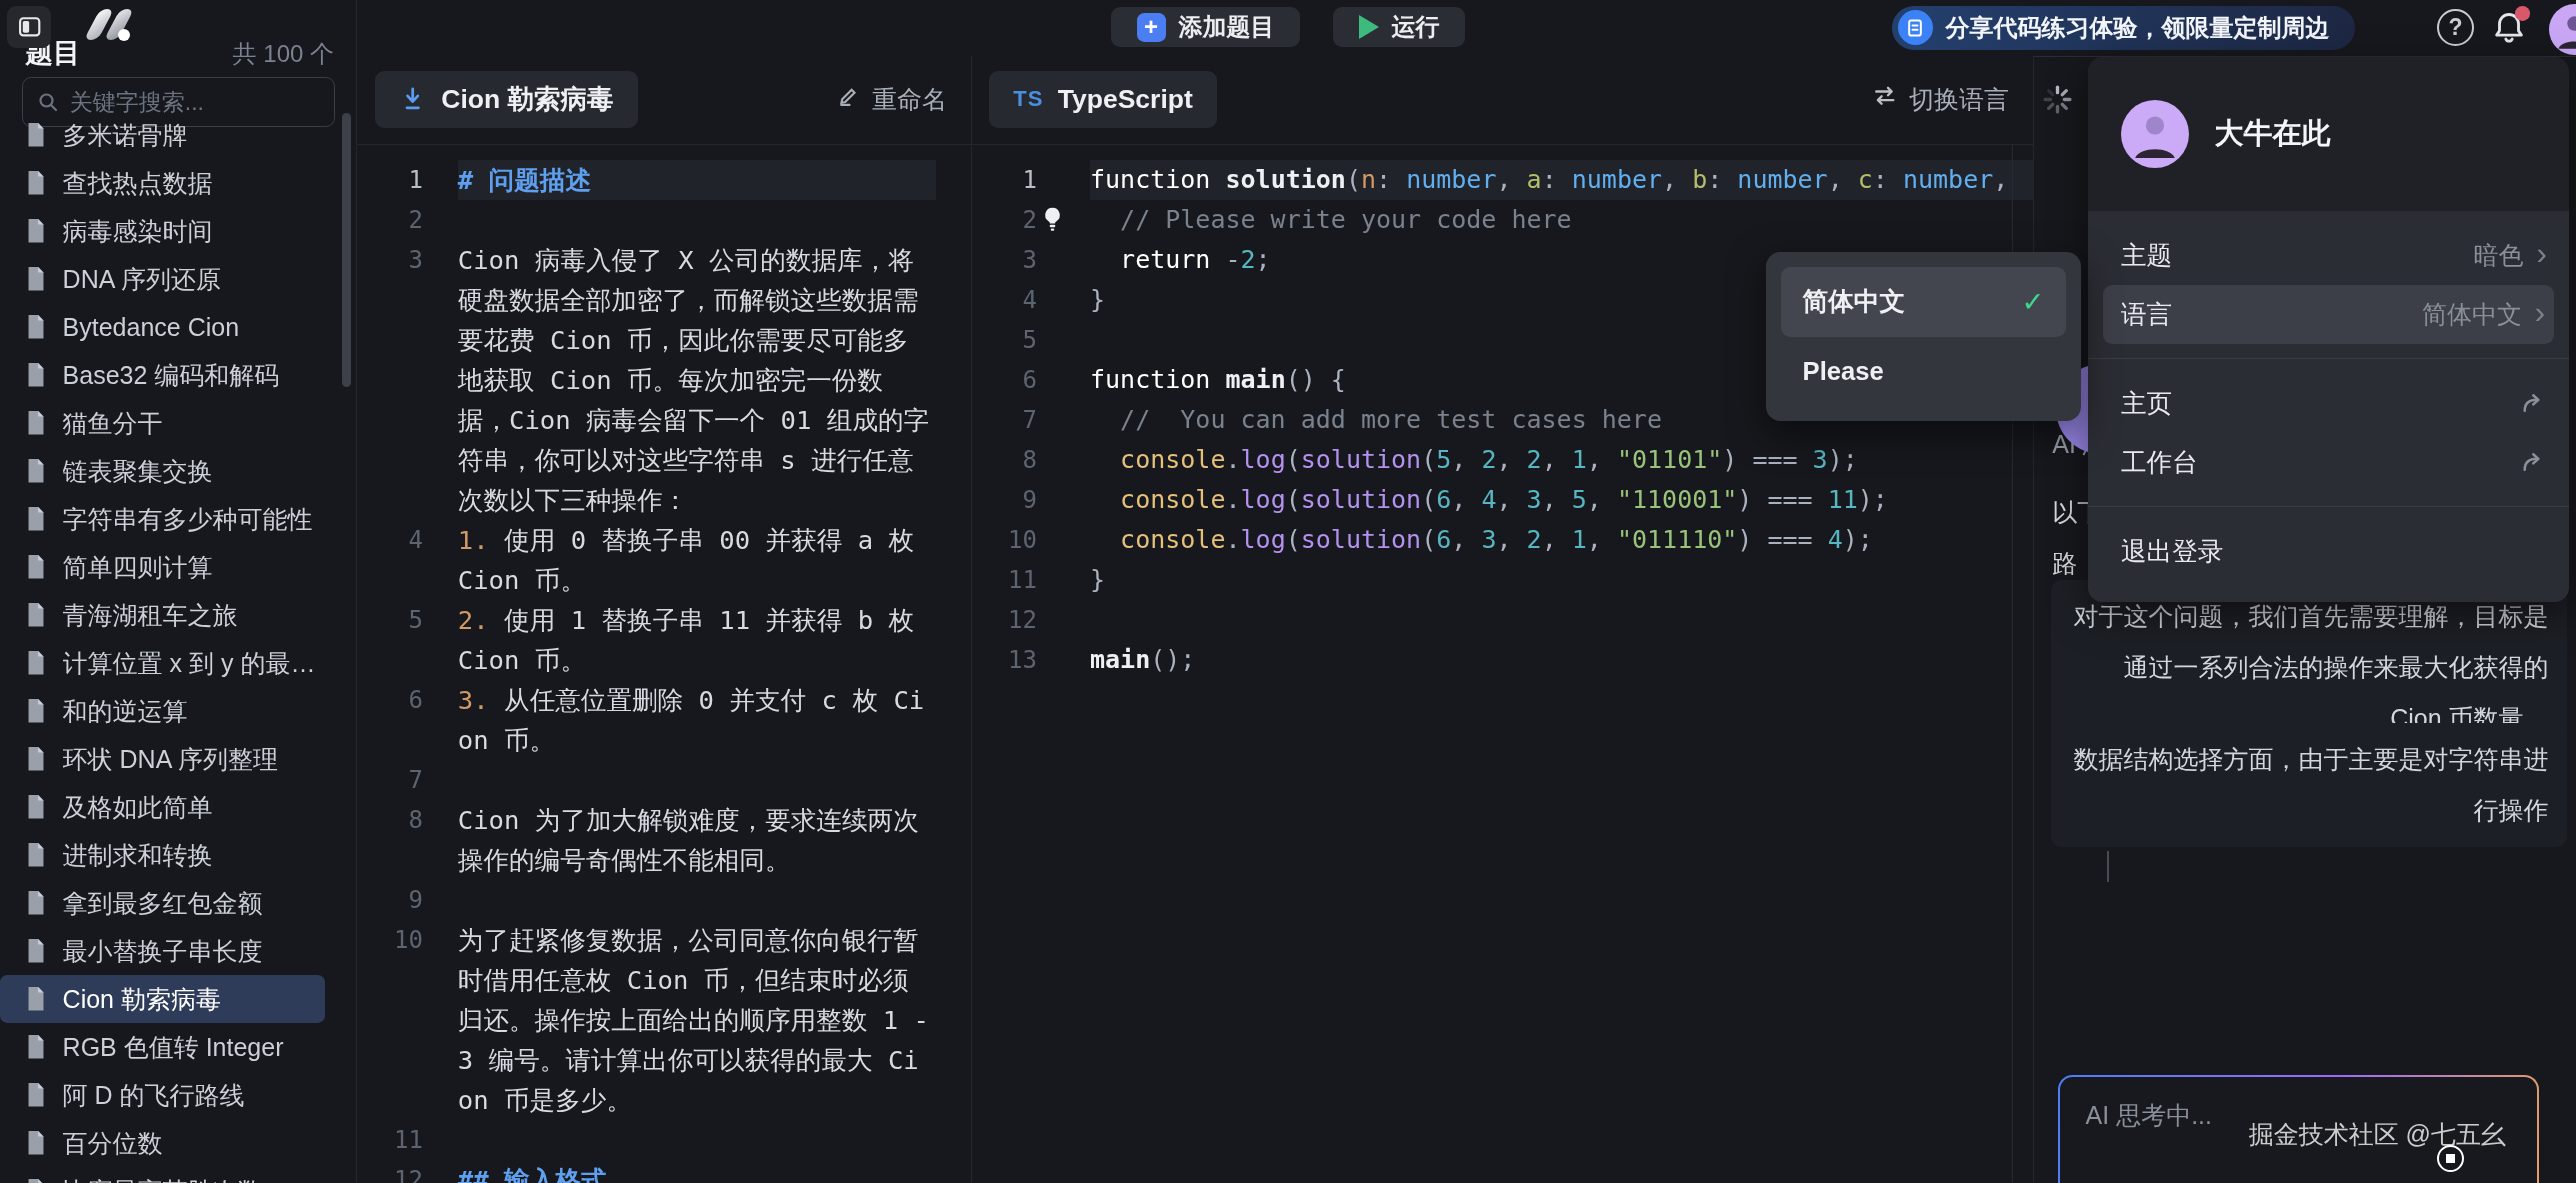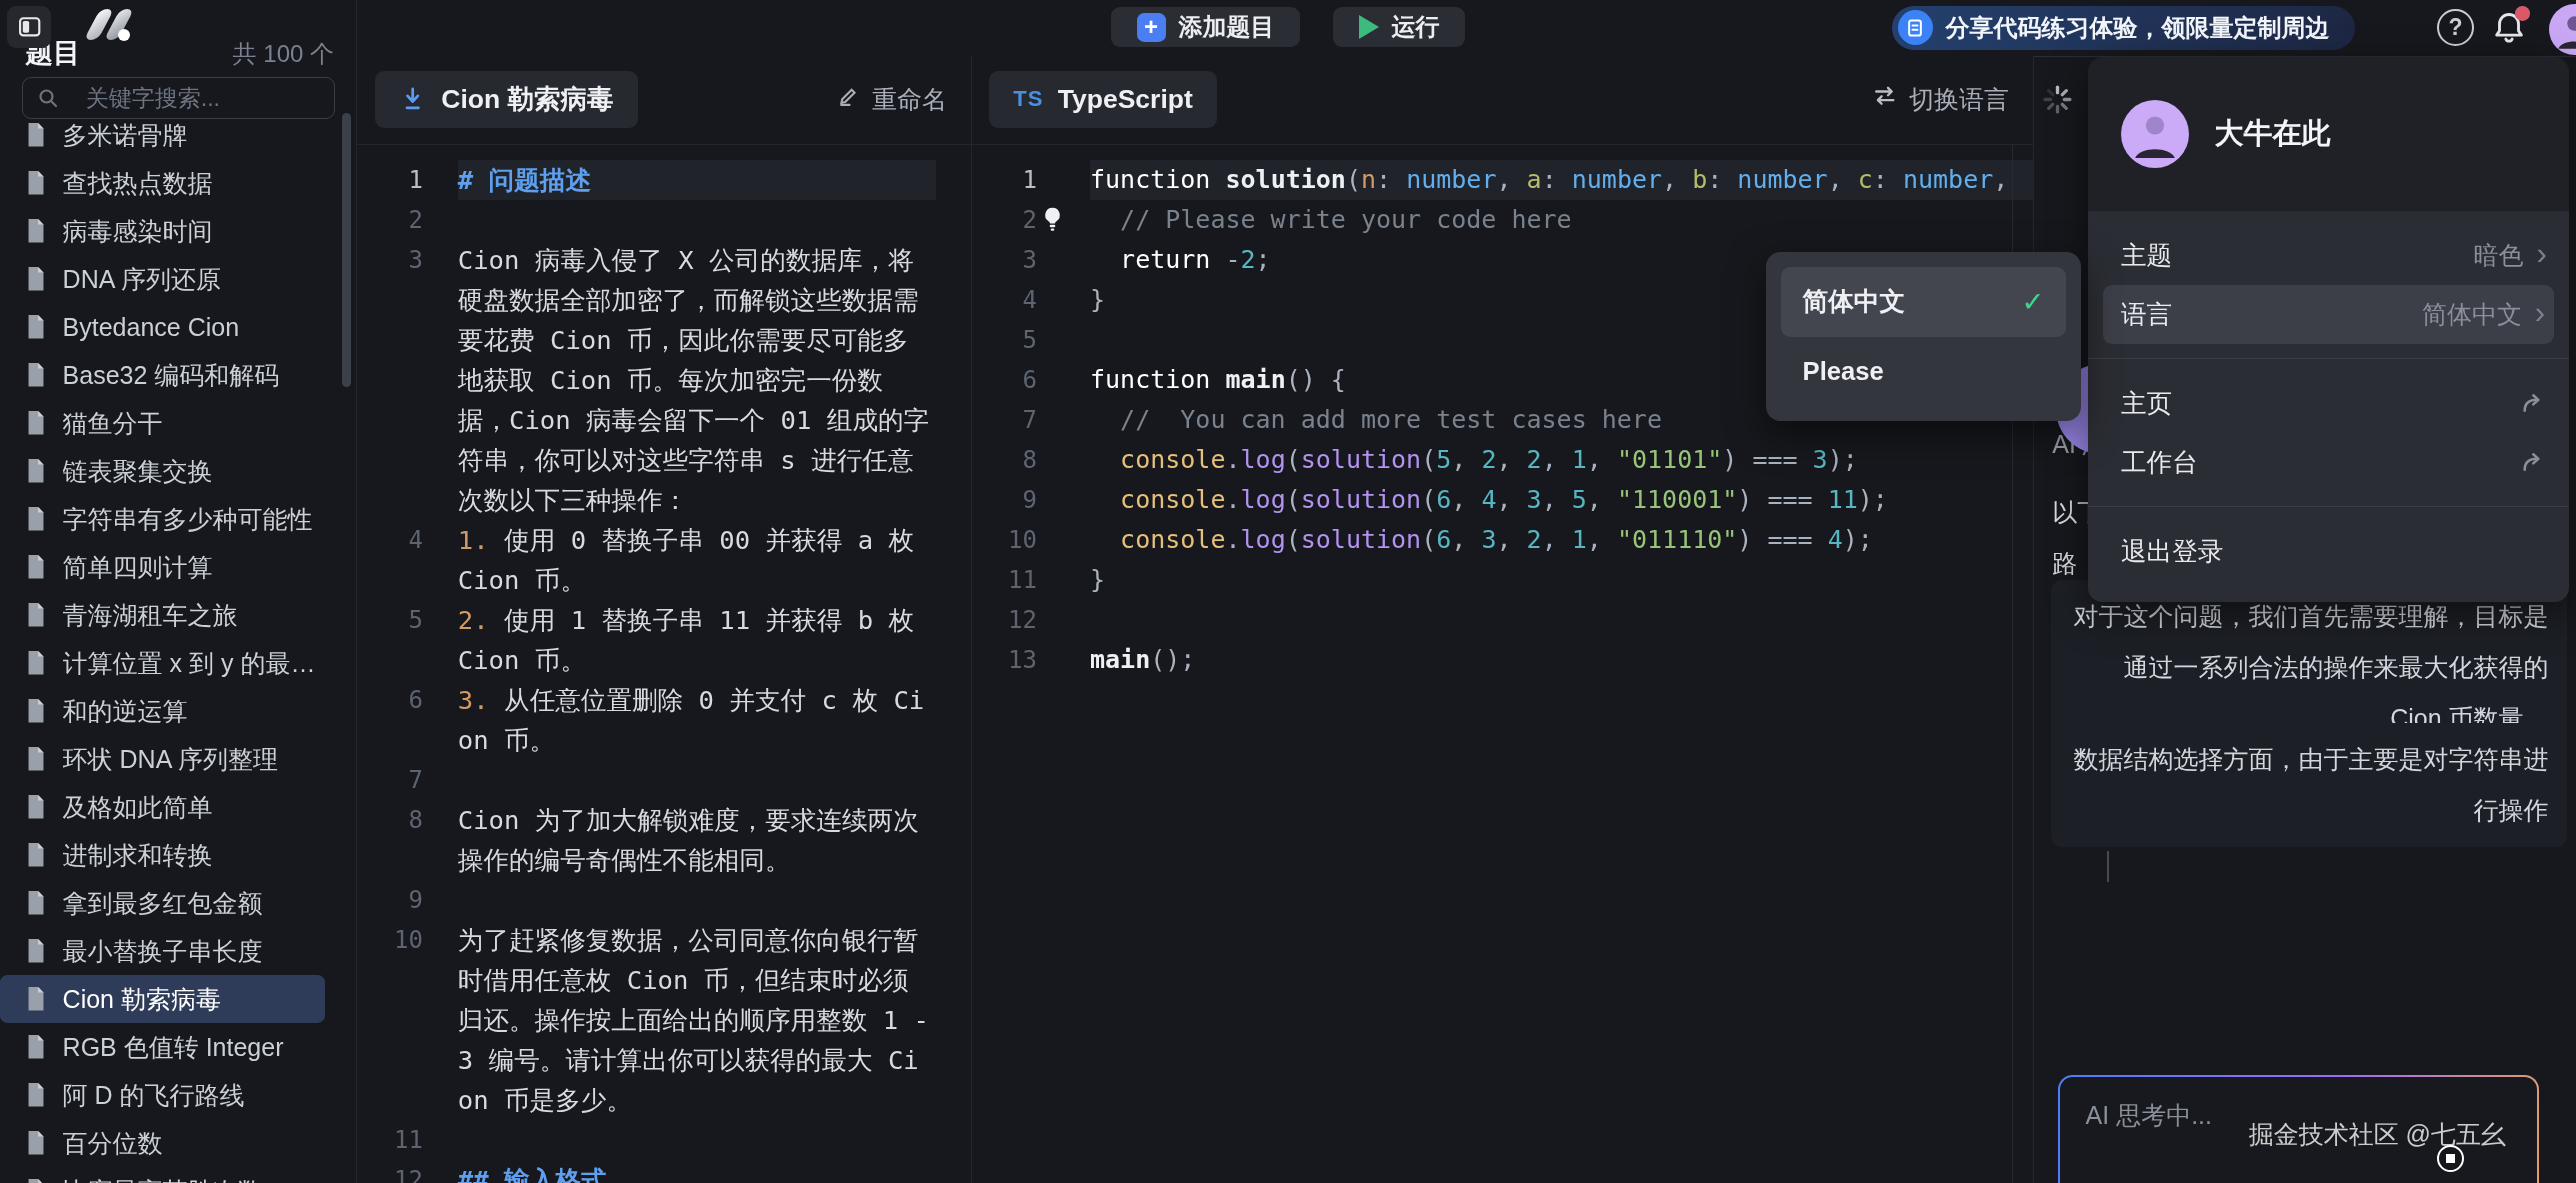--- a/index.html
+++ b/index.html
@@ -26,21 +26,21 @@
   .help-btn { position:absolute; top:9.1px; right:102px; width:37px; height:37px; border-radius:50%; border:2.7px solid #c9ccd2; color:#c9ccd2; font-size:23px; font-weight:700; display:flex; align-items:center; justify-content:center; z-index:30; }
   .bell-btn { position:absolute; top:9.1px; right:48px; width:38px; height:38px; z-index:30; }
   .bell-dot { position:absolute; right:-1.8px; top:-2.7px; width:14.6px; height:14.6px; border-radius:50%; background:#d9596b; }
   .top-avatar { position:absolute; top:3.7px; right:-24px; width:51px; height:51px; border-radius:50%; background:#c9a7f5; overflow:hidden; z-index:30; }
 
   
   .sidebar { position:absolute; left:0; top:0; bottom:0; width:357px; border-right:0.9px solid #24262c; }
   .side-head { position:absolute; left:25.6px; right:22px; top:35px; display:flex; align-items:baseline; justify-content:space-between; }
   .side-title { font-size:27.4px; font-weight:700; color:#f2f4f7; }
   .side-count { font-size:24px; color:#7b8190; }
-  .search-box { position:absolute; left:22px; top:77px; width:313px; height:42px; border:1.8px solid #3a3e48; border-radius:9.1px; display:flex; align-items:center; gap:26px; padding:0 12.8px; }
+  .search-box { position:absolute; left:22px; top:77px; width:313px; height:50px; border:1.8px solid #3a3e48; border-radius:9.1px; display:flex; align-items:center; gap:10px; padding:0 12.8px; }
   .search-box input { flex:1; background:transparent; border:none; outline:none; color:#c7ccd4; font-size:23px; font-family:inherit; }
   .search-box input::placeholder { color:#6c7380; }
   .side-list { position:absolute; left:0; right:18.3px; top:111px; bottom:0; overflow:hidden; }
   .side-item { height:48px; display:flex; align-items:center; gap:14.6px; padding:0 9.1px 0 24px; margin-right:12.8px; border-radius:7.3px; color:#ccd0d7; font-size:25px; white-space:nowrap; }
   .side-item.selected { background:#2e3c59; color:#fff; }
   .side-item .lbl { overflow:hidden; text-overflow:ellipsis; }
   .side-scroll { position:absolute; right:5.5px; top:113px; width:8.2px; height:274px; border-radius:4.6px; background:#3c4049; }
 
   
   .panel { position:absolute; top:56px; bottom:0; }

